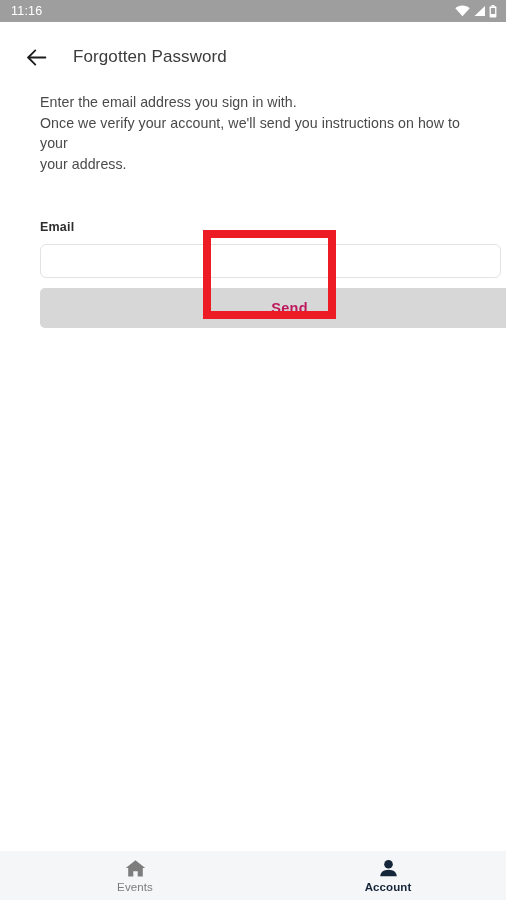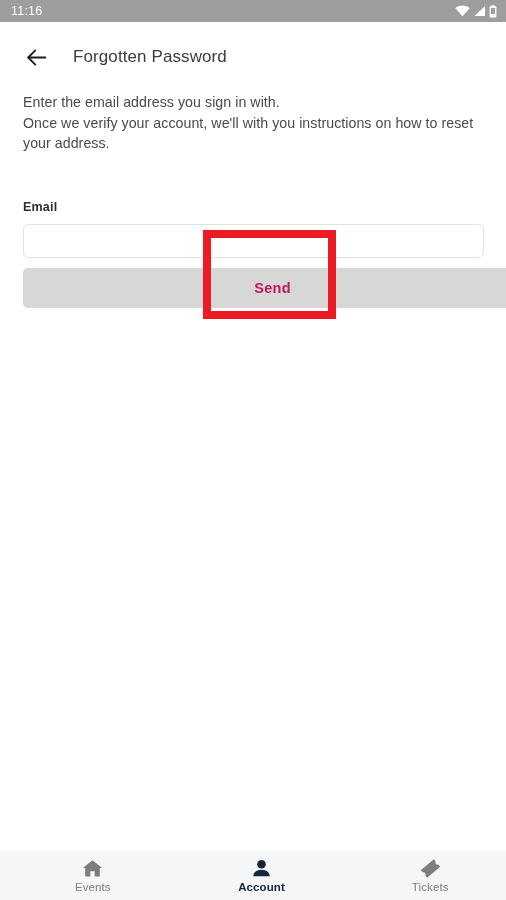--- a/index.html
+++ b/index.html
@@ -70,21 +70,21 @@
     color: #3c3c3c;
     font-weight: 500;
     letter-spacing: 0.1px;
   }
 
   
   .content {
     position: absolute;
     top: 92px; left: 0;
     width: 506px;
-    padding: 0 23px;
+    padding: 0 40px;
   }
   .intro {
     font-size: 14.2px;
     color: #4a4a4a;
     line-height: 20.5px;
     letter-spacing: 0.05px;
   }
   .intro .line { display: block; }
 
   .field-label {
@@ -211,21 +211,21 @@
         </svg>
       </span>
     </div>
     <div class="app-title">Forgotten Password</div>
   </div>
 
   <div class="content">
 
     <div class="intro">
       <span class="line">Enter the email address you sign in with.</span>
-      <span class="line">Once we verify your account, we'll with you instructions on how to reset</span>
+      <span class="line">Once we verify your account, we'll send you instructions on how to your</span>
       <span class="line">your address.</span>
     </div>
 
     <div class="field-label">Email</div>
 
     <input class="email-input" type="email" placeholder="" style="">
 
     <button class="send-btn">Send</button>
   </div>
 
@@ -245,25 +245,15 @@
     <div class="nav-item active">
       <span class="nav-icon">
         <svg width="21" height="19" viewBox="0 0 21 19">
           <circle cx="10.5" cy="5.3" r="4.3" fill="#16263a"></circle>
           <path d="M10.5 10.8 C5.4 10.8 2.3 13.6 2.3 17.2 L18.7 17.2 C18.7 13.6 15.6 10.8 10.5 10.8 Z" fill="#16263a"></path>
         </svg>
       </span>
       <span class="nav-label">Account</span>
     </div>
 
-    <div class="nav-item">
-      <span class="nav-icon">
-        <svg width="21" height="19" viewBox="0 0 21 19">
-          <g transform="rotate(-40 10.5 9.5)">
-            <path d="M2.0 4.6 L19.0 4.6 L19.0 7.4 A2.2 2.2 0 0 0 19.0 11.6 L19.0 14.4 L2.0 14.4 L2.0 11.6 A2.2 2.2 0 0 0 2.0 7.4 Z" fill="#7d7d7d"></path>
-          </g>
-        </svg>
-      </span>
-      <span class="nav-label">Tickets</span>
-    </div>
 
   </div>
 </div>
 
 </body></html>

